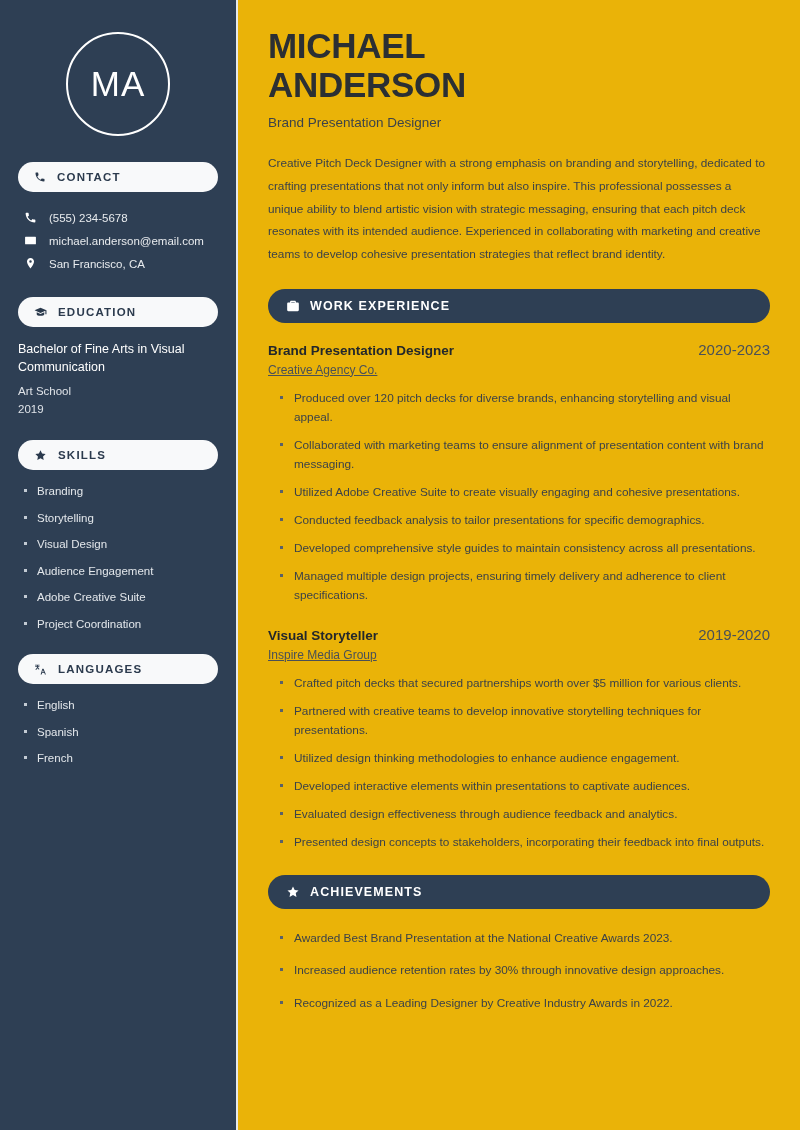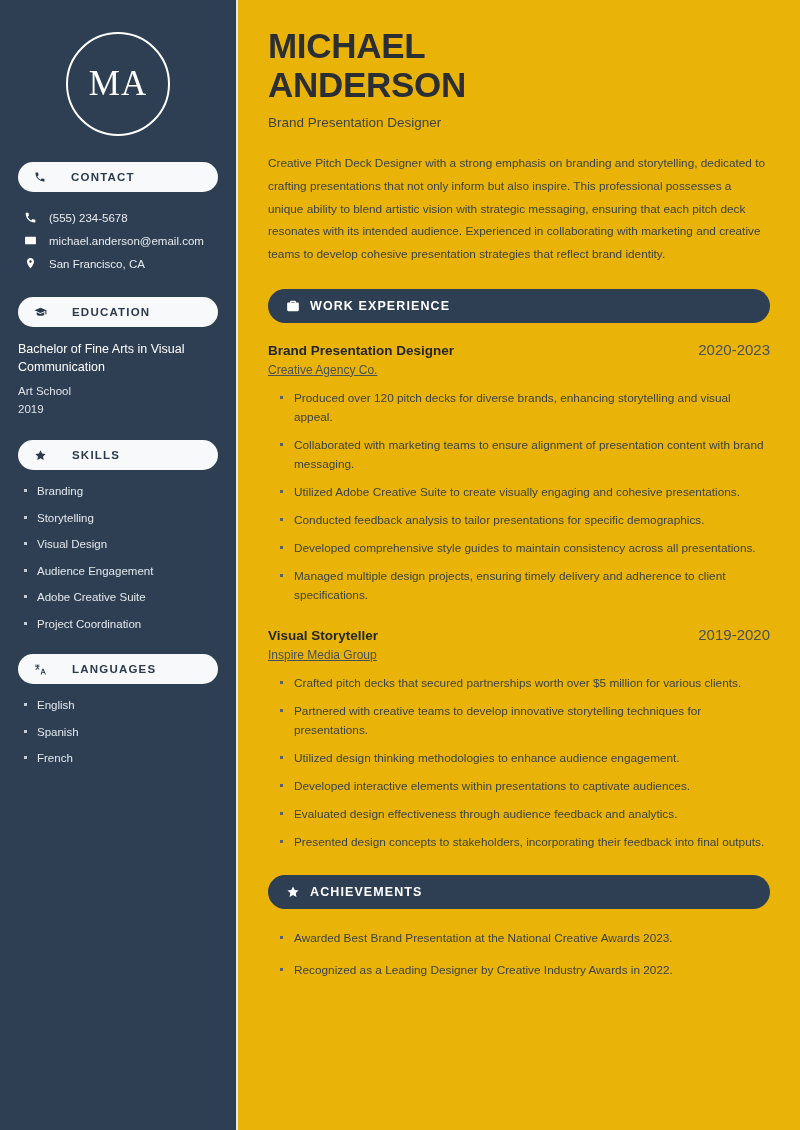--- a/index.html
+++ b/index.html
@@ -41,31 +41,30 @@
     height: 104px;
     border-radius: 50%;
     border: 2px solid #ffffff;
     display: flex;
     align-items: center;
     justify-content: center;
     font-size: 35px;
     font-weight: 400;
     letter-spacing: 1px;
     color: #ffffff;
-    font-family: Liberation Serif, serif;
   }
 
   .pill {
     background: #f8f9fa;
     color: #2b3a4d;
     border-radius: 999px;
     height: 30px;
     display: flex;
     align-items: center;
-    gap: 25px;
+    gap: 11px;
     padding: 0 16px;
     margin-bottom: 14px;
   }
   .pill-label {
     font-size: 11.5px;
     font-weight: bold;
     letter-spacing: 1.2px;
   }
   .pill .ico { display: flex; align-items: center; }
   .pill .ico svg { display: block; }
@@ -365,17 +364,18 @@
       <span class="ico">
         <svg width="14" height="14" viewBox="0 0 24 24" fill="#ffffff">
           <path d="M12 2.5l2.9 5.9 6.6.9-4.8 4.6 1.2 6.5L12 17.3l-5.9 3.1 1.2-6.5L2.5 9.3l6.6-.9L12 2.5z"></path>
         </svg>
       </span>
       <span class="bar-label">ACHIEVEMENTS</span>
     </div>
 
     <ul class="main-list ach-list">
       <li>Awarded Best Brand Presentation at the National Creative Awards 2023.</li>
+      <li>Increased audience retention rates by 30% through innovative design approaches.</li>
       <li>Recognized as a Leading Designer by Creative Industry Awards in 2022.</li>
     </ul>
 
   </main>
 </div>
 
 </body></html>

